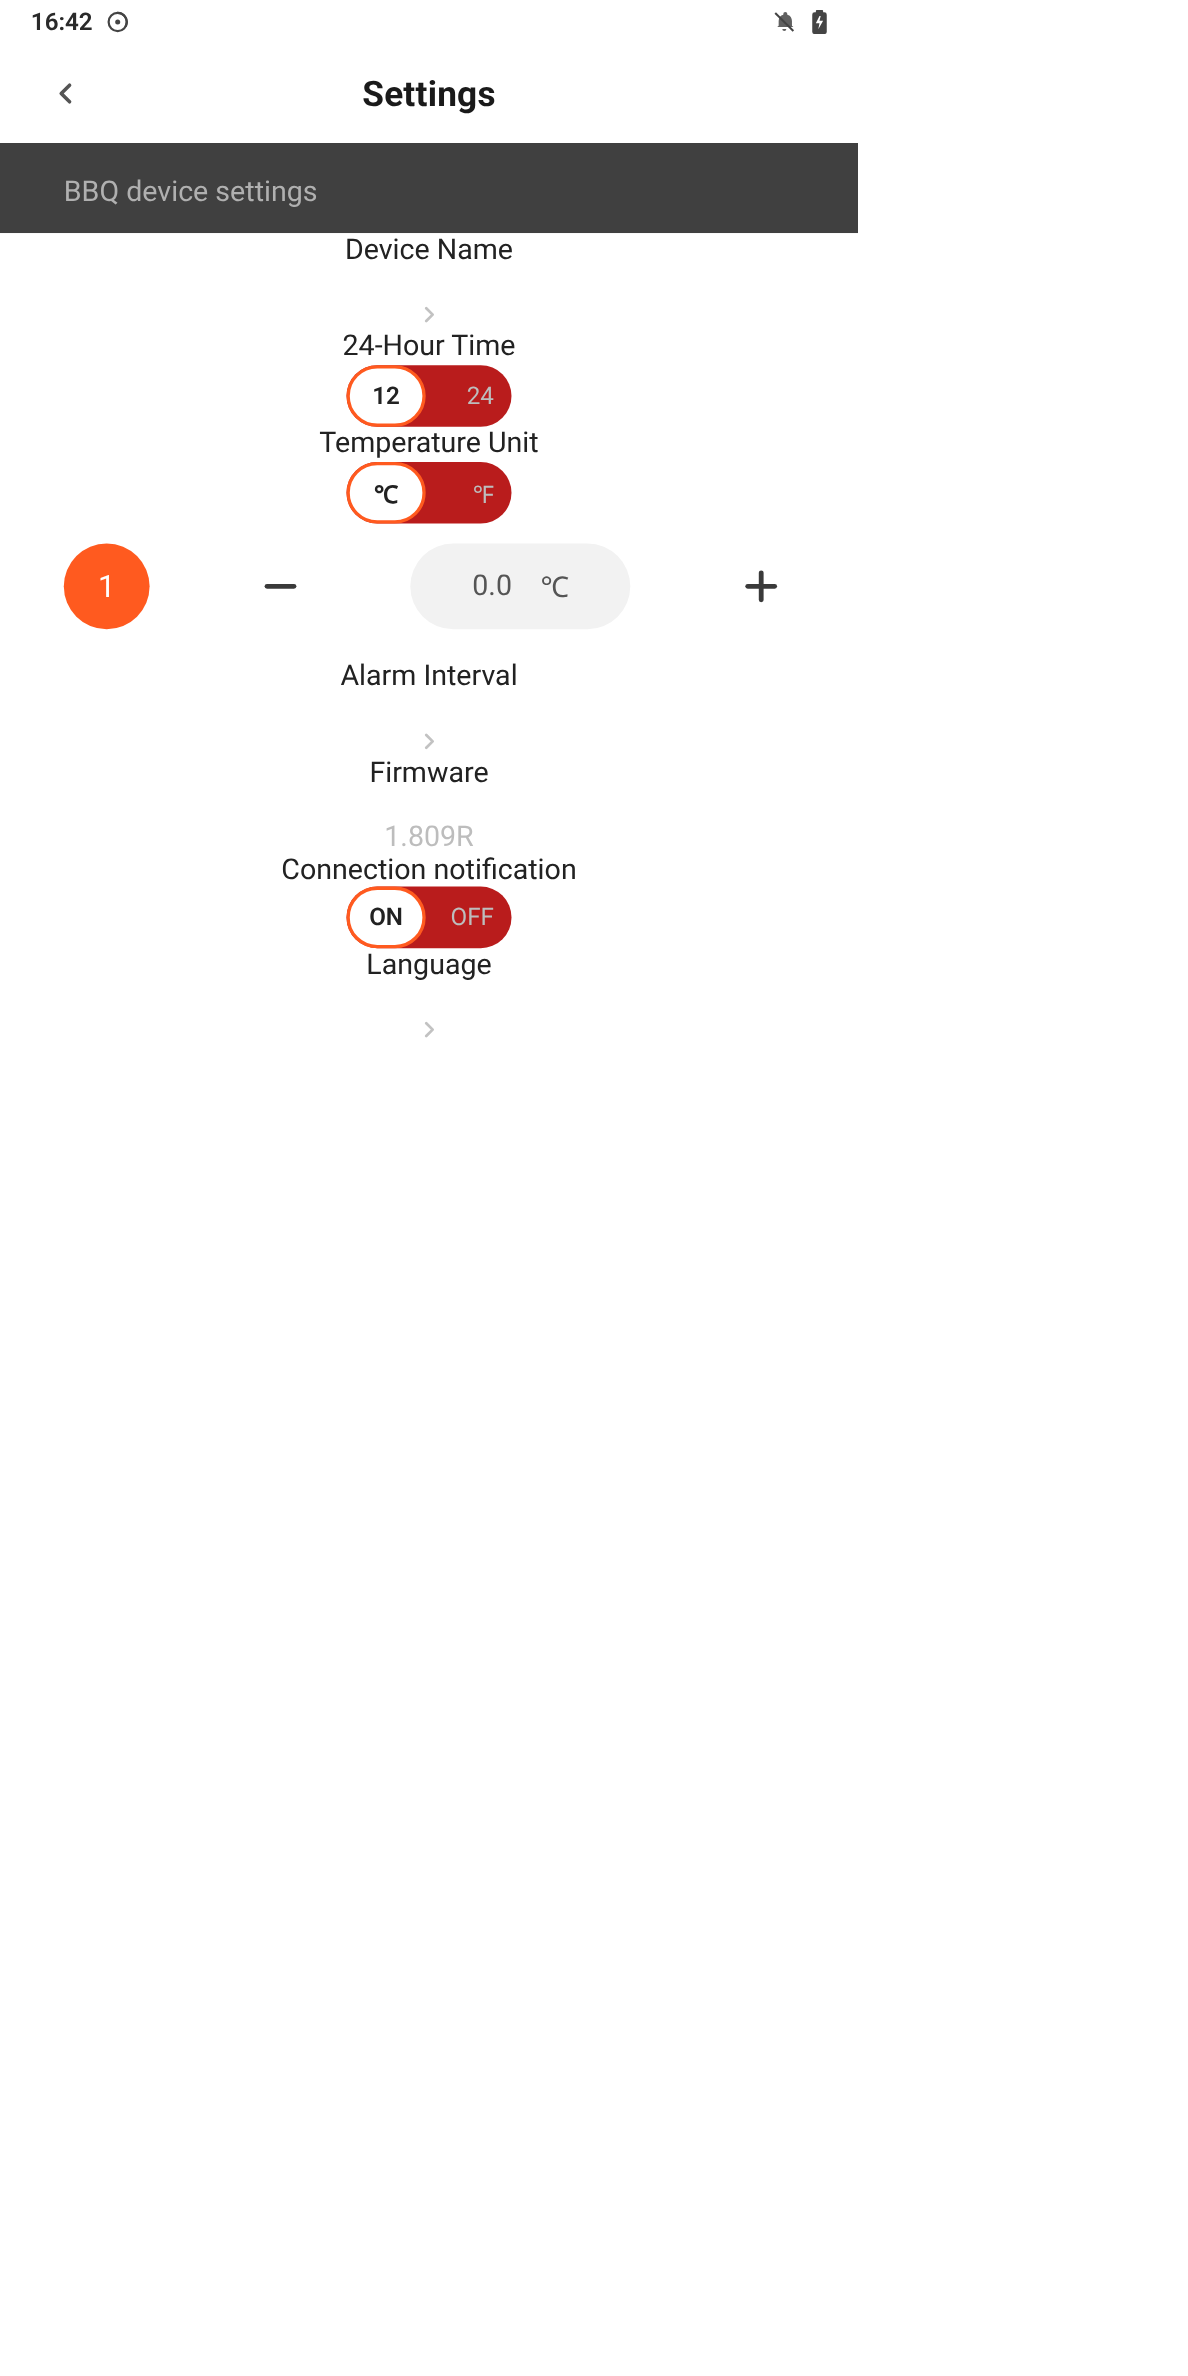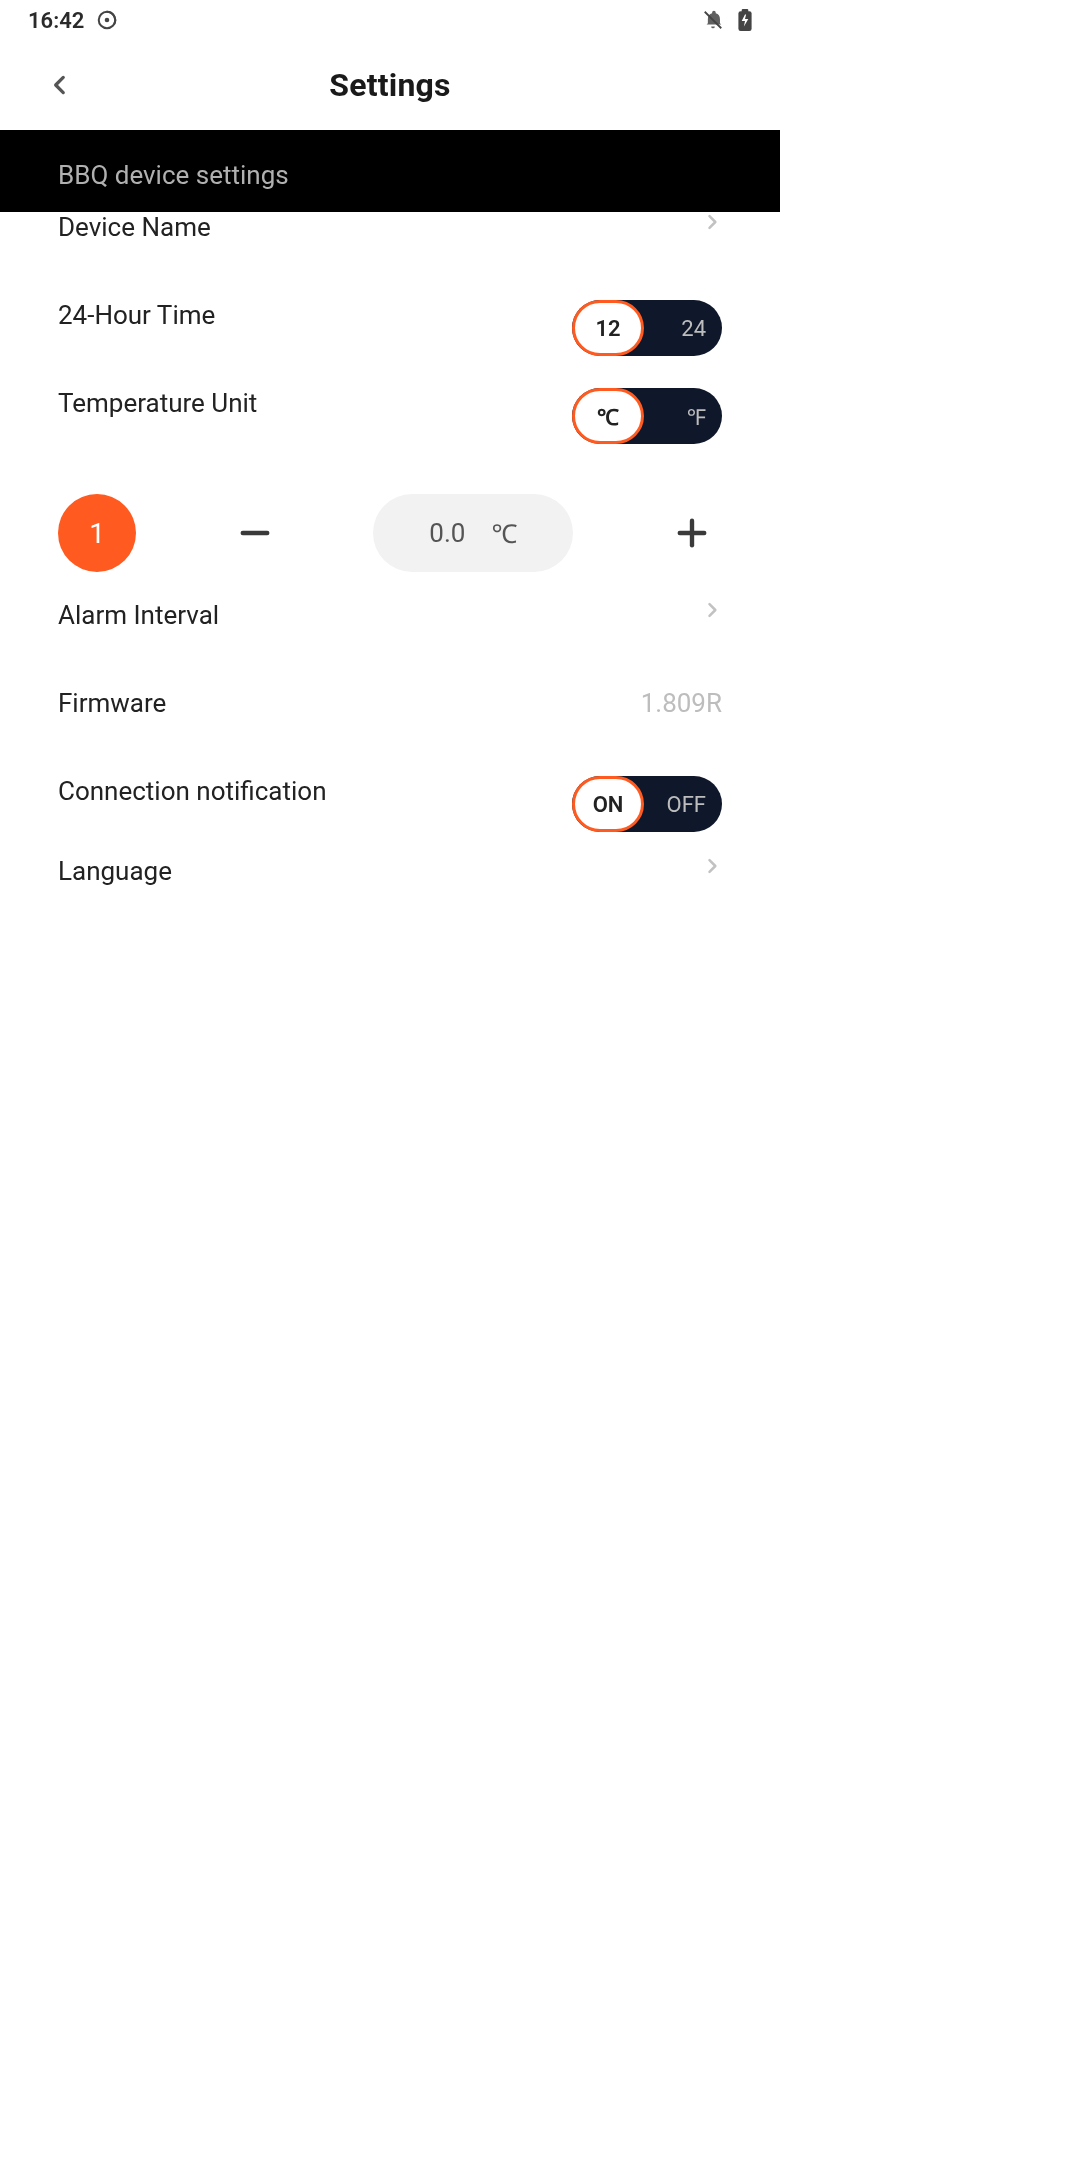--- a/index.html
+++ b/index.html
@@ -5,25 +5,25 @@
   * { box-sizing: border-box; margin: 0; padding: 0; }
   html, body { width: 780px; height: 1560px; font-family: -apple-system, BlinkMacSystemFont, "Segoe UI", Roboto, sans-serif; background: #fff; overflow: hidden; }
   .screen { width: 780px; height: 1640px; display: flex; flex-direction: column; position: relative; }
   .status-bar { height: 40px; display: flex; align-items: center; justify-content: space-between; padding: 0 28px 0 28px; font-size: 22px; font-weight: 600; color: #2a2a2a; }
   .status-left { display: flex; align-items: center; gap: 12px; }
   .status-right { display: flex; align-items: center; gap: 14px; }
   .status-icon { display: inline-flex; align-items: center; justify-content: center; }
   .header { height: 90px; display: flex; align-items: center; justify-content: center; position: relative; }
   .back-btn { position: absolute; left: 40px; top: 50%; transform: translateY(-50%); width: 40px; height: 40px; display: flex; align-items: center; justify-content: center; }
   .title { font-size: 32px; font-weight: 700; color: #1a1a1a; letter-spacing: 0.2px; }
-  .section-header { background: #000000; padding: 30px 58px 22px 58px; font-size: 26px; color: #b0b0b0; }
-  .row { display: flex; justify-content: space-between; padding: 0 58px; min-height: 88px; background: #fff; }
+  .section-header { background: #404040; padding: 30px 58px 22px 58px; font-size: 26px; color: #b0b0b0; }
+  .row { display: flex; align-items: center; justify-content: space-between; padding: 0 58px; min-height: 88px; background: #fff; flex-direction: column; }
   .row-label { font-size: 26px; color: #222; }
   .chevron { color: #b4b4b4; }
-  .pill-toggle { width: 150px; height: 56px; border-radius: 28px; background: #0f172a; position: relative; display: flex; align-items: center; }
+  .pill-toggle { width: 150px; height: 56px; border-radius: 28px; background: #b91c1c; position: relative; display: flex; align-items: center; }
   .pill-knob { position: absolute; left: 0; top: 0; width: 72px; height: 56px; border-radius: 28px; border: 3px solid #ff5a1f; background: #fff; display: flex; align-items: center; justify-content: center; font-size: 22px; font-weight: 600; color: #222; }
   .pill-other { position: absolute; font-size: 22px; color: #bdbdbd; }
   .pill-other.right { right: 16px; }
   .calib-header { padding: 26px 58px 12px 58px; }
   .calib-row { display: flex; align-items: center; justify-content: space-between; padding: 18px 58px 28px 58px; background: #fff; }
   .probe-circle { width: 78px; height: 78px; border-radius: 50%; background: #ff5a1f; color: #fff; display: flex; align-items: center; justify-content: center; font-size: 28px; }
   .minus-btn, .plus-btn { width: 60px; height: 60px; display: flex; align-items: center; justify-content: center; }
   .calib-val { width: 200px; height: 78px; border-radius: 40px; background: #f2f2f2; display: flex; align-items: center; justify-content: center; gap: 26px; font-size: 26px; color: #555; }
   .firmware-val { font-size: 26px; color: #bdbdbd; }
   .navbar { position: absolute; left: 0; bottom: 0; width: 100%; height: 80px; background: #000; display: flex; align-items: center; justify-content: center; }

